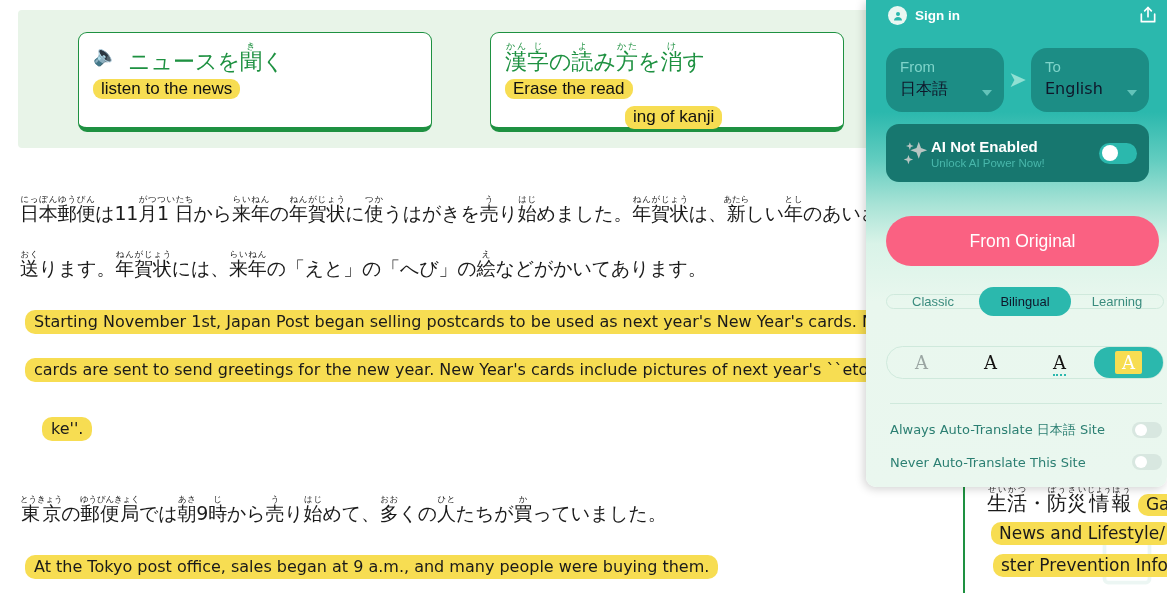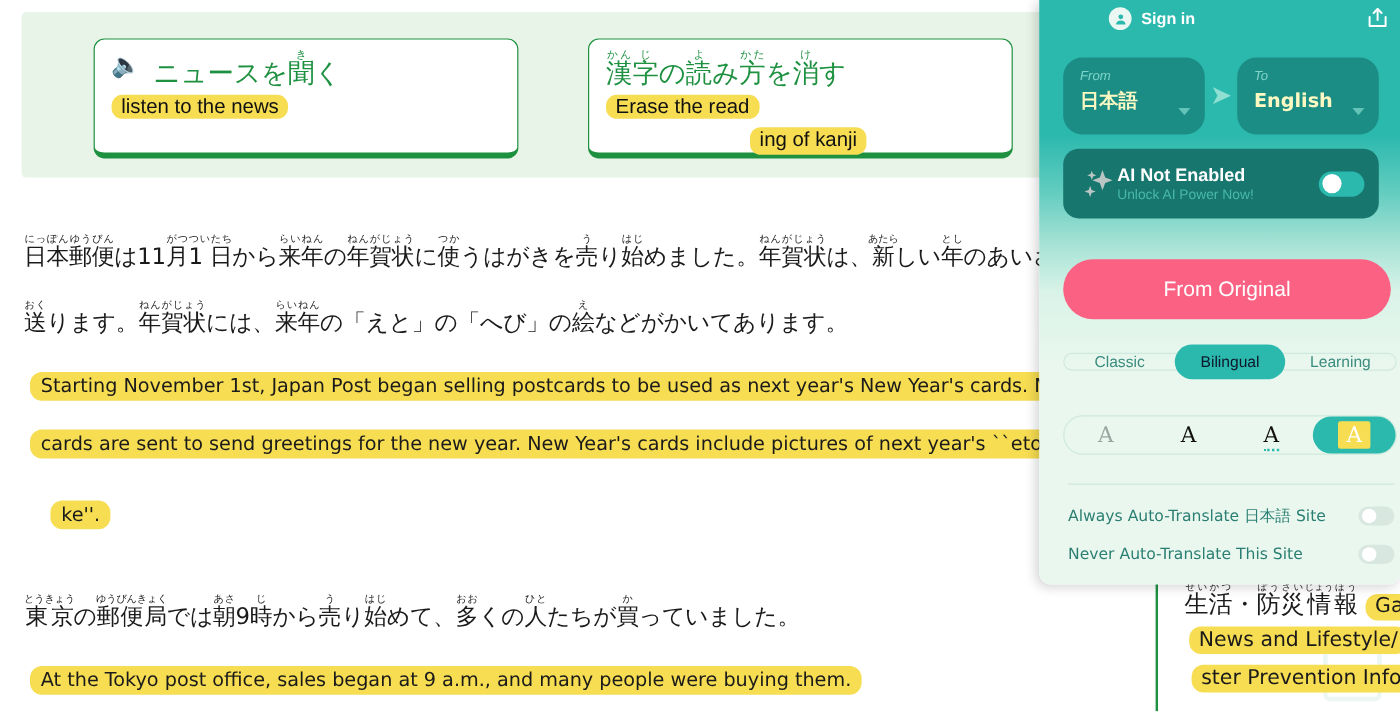--- a/index.html
+++ b/index.html
@@ -102,37 +102,36 @@
   
   .panel {
     position: absolute; left: 866px; top: 0; width: 301px; height: 487px;
     background: linear-gradient(180deg,
       #2bb8ad 0%, #2bb8ad 23%, #63cdc0 33%,
       #a8e3d6 42%, #d9f3e8 50%, #e9f7ee 62%, #eaf7ef 100%);
     border-bottom-left-radius: 10px; border-bottom-right-radius: 10px;
     box-shadow: -2px 2px 10px rgba(0,0,0,.18);
     overflow: hidden;
     font-family: "Liberation Sans", "DejaVu Sans", sans-serif;
-    padding-left: 36px;
   }
 
   .panel-top { position: relative; height: 36px; }
   .signin { position: absolute; left: 22px; top: 6px; display: flex; align-items: center; gap: 8px; cursor: pointer; }
   .avatar-ic { width: 19px; height: 19px; border-radius: 50%; background: #eaf7f2; display: flex; align-items: center; justify-content: center; }
   .avatar-ic svg { width: 12px; height: 12px; }
   .signin-label { color: #fff; font-size: 13.5px; font-weight: bold; }
   .share-ic { position: absolute; right: 9px; top: 5px; width: 20px; height: 20px; cursor: pointer; }
 
   .langrow { position: absolute; left: 20px; top: 48px; width: 263px; display: flex; align-items: center; }
   .lang-box {
     width: 118px; height: 64px; border-radius: 16px;
     background: #1c8d85; position: relative; padding: 10px 12px 0 14px; cursor: pointer;
   }
-  .lang-cap { color: #7fd4ca; font-size: 11px; line-height: 1.2; font-style: italic; }
-  .lang-val { color: #fef9c3; font-size: 16px; font-weight: bold; margin-top: 3px;
+  .lang-cap { color: #7fd4ca; font-size: 15px; line-height: 1.2; }
+  .lang-val { color: #0f172a; font-size: 16px; font-weight: normal; margin-top: 3px;
     font-family: "DejaVu Sans", "Liberation Sans", sans-serif; }
   .lang-caret { position: absolute; right: 12px; bottom: 16px; width: 0; height: 0;
     border-left: 5px solid transparent; border-right: 5px solid transparent;
     border-top: 6px solid #63c3b9; }
   .swap-arrow { width: 27px; text-align: center; color: #8fe0d3; font-size: 22px; line-height: 1; }
 
   .ai-card {
     position: absolute; left: 20px; top: 124px; width: 263px; height: 58px;
     background: #17776f; border-radius: 13px; display: flex; align-items: center;
     padding: 0 12px 0 14px; cursor: pointer;

